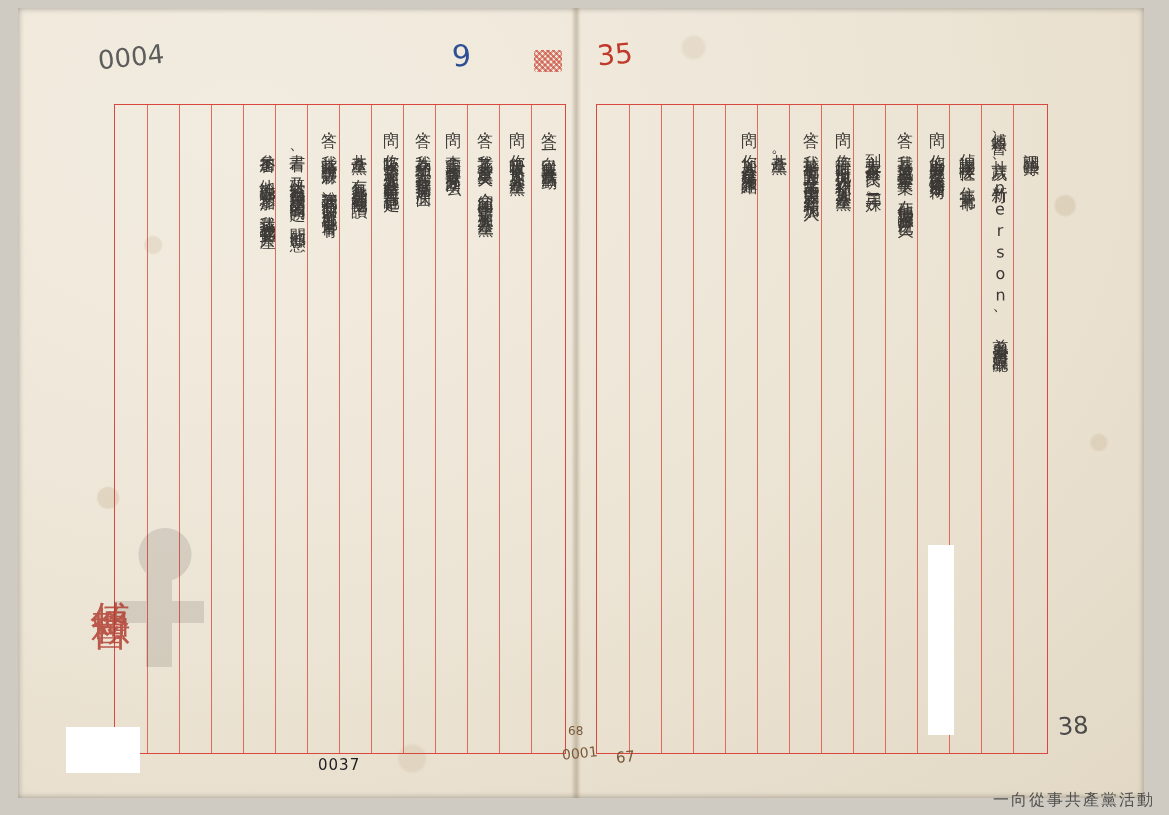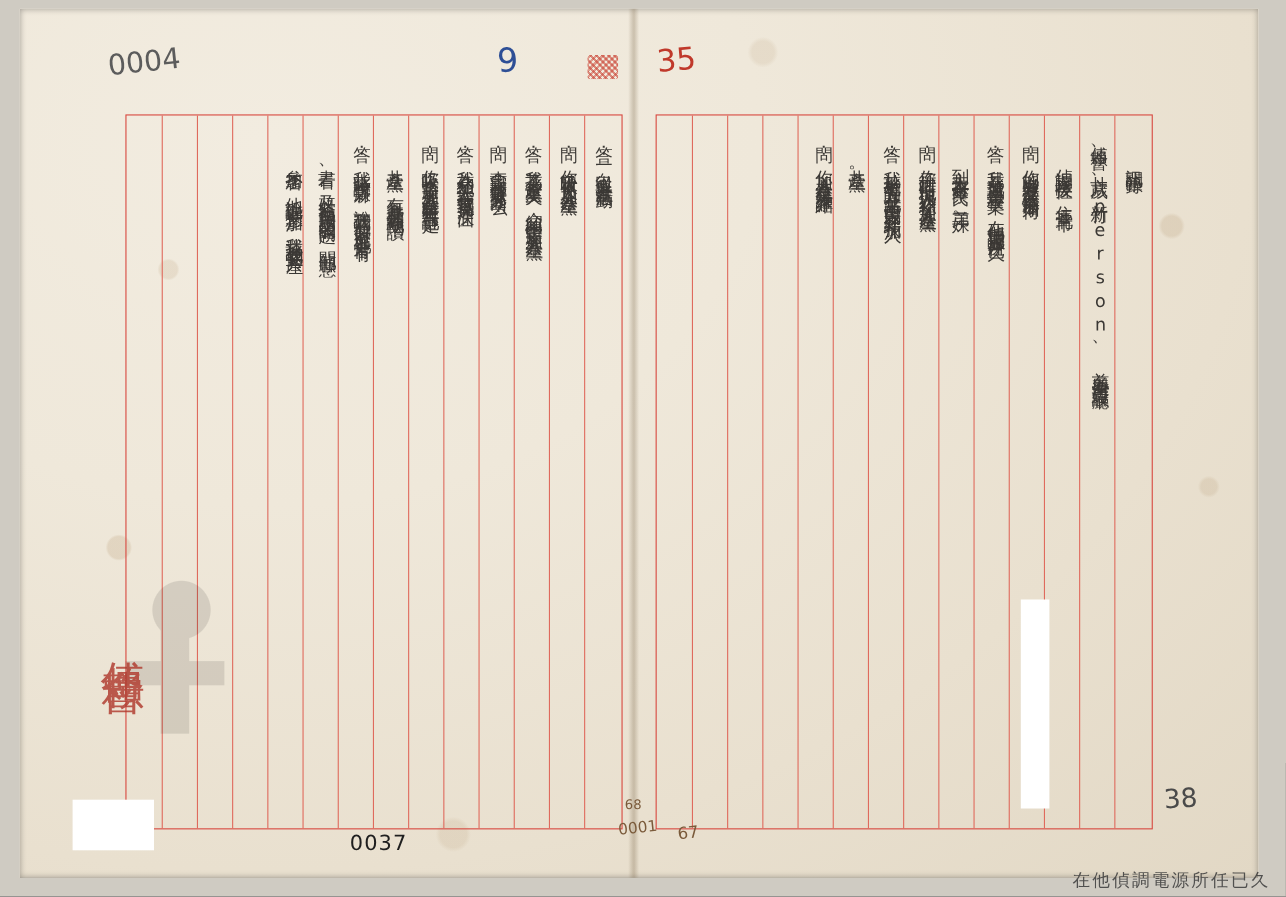--- a/index.html
+++ b/index.html
@@ -99,21 +99,21 @@
   
   .ann {
     position: absolute;
     color: #2b2b2b;
     font-family: "DejaVu Sans", sans-serif;
   }
   .num-0004 { left: 98px;  top: 42px;  font-size: 26px; transform: rotate(-6deg); color:#5c5c5c; }
   .num-9    { left: 452px; top: 38px;  font-size: 30px; color:#2e4f96; transform: rotate(-4deg); }
   .num-35   { left: 597px; top: 38px;  font-size: 28px; color:#c0392b; transform: rotate(-5deg); }
   .num-38   { left: 1058px;top: 712px; font-size: 24px; color:#4a4a4a; transform: rotate(-4deg); }
-  .num-0037 { left: 318px; top: 756px; font-size: 19px; letter-spacing: 1px; color:#1f1f1f; }
+  .num-0037 { left: 318px; top: 756px; font-size: 15px; letter-spacing: 1px; color:#1f1f1f; }
   .num-0001 { left: 562px; top: 745px; font-size: 14px; color:#7a5a3a; transform: rotate(-6deg);}
   .num-68   { left: 568px; top: 724px; font-size: 12px; color:#7a5a3a; }
   .num-67   { left: 616px; top: 748px; font-size: 15px; color:#7a5a3a; transform: rotate(-6deg);}
   .stamp-red {
     position: absolute; left: 534px; top: 50px; width: 28px; height: 22px;
     background:
       repeating-linear-gradient(45deg, rgba(200,60,45,0.55) 0 2px, rgba(200,60,45,0) 2px 4px),
       repeating-linear-gradient(-45deg, rgba(200,60,45,0.45) 0 2px, rgba(200,60,45,0) 2px 4px);
     border-radius: 3px;
   }
@@ -232,14 +232,14 @@
   <div class="stamp-red"></div>
   <div class="ann num-38">38</div>
   <div class="ann num-0037">0037</div>
   <div class="ann num-0001">0001</div>
   <div class="ann num-68">68</div>
   <div class="ann num-67">67</div>
 
   <div class="redact r1"></div>
   <div class="redact r2"></div>
 
-  <div class="footer-note">在他偵調電源所任已久</div>
+  <div class="footer-note">一向從事共產黨活動</div>
 </div>
 
 </body></html>

